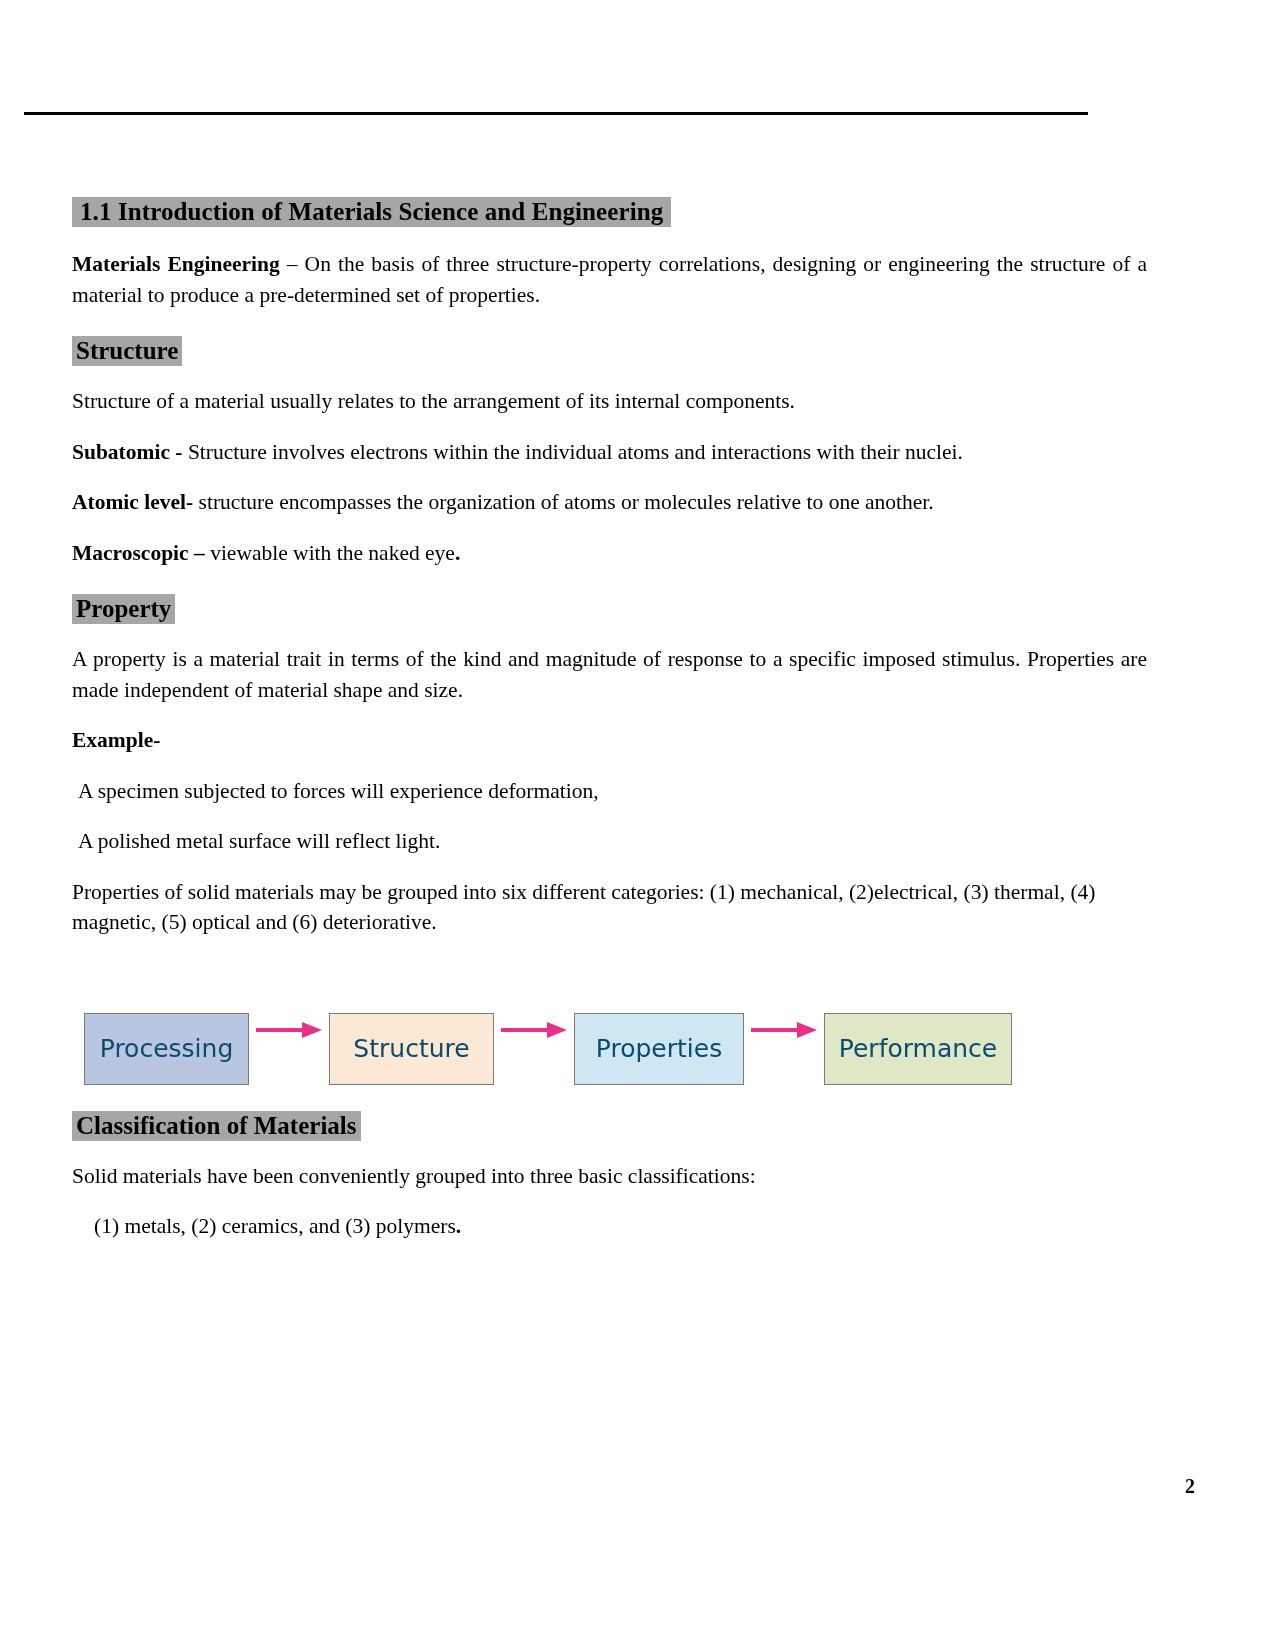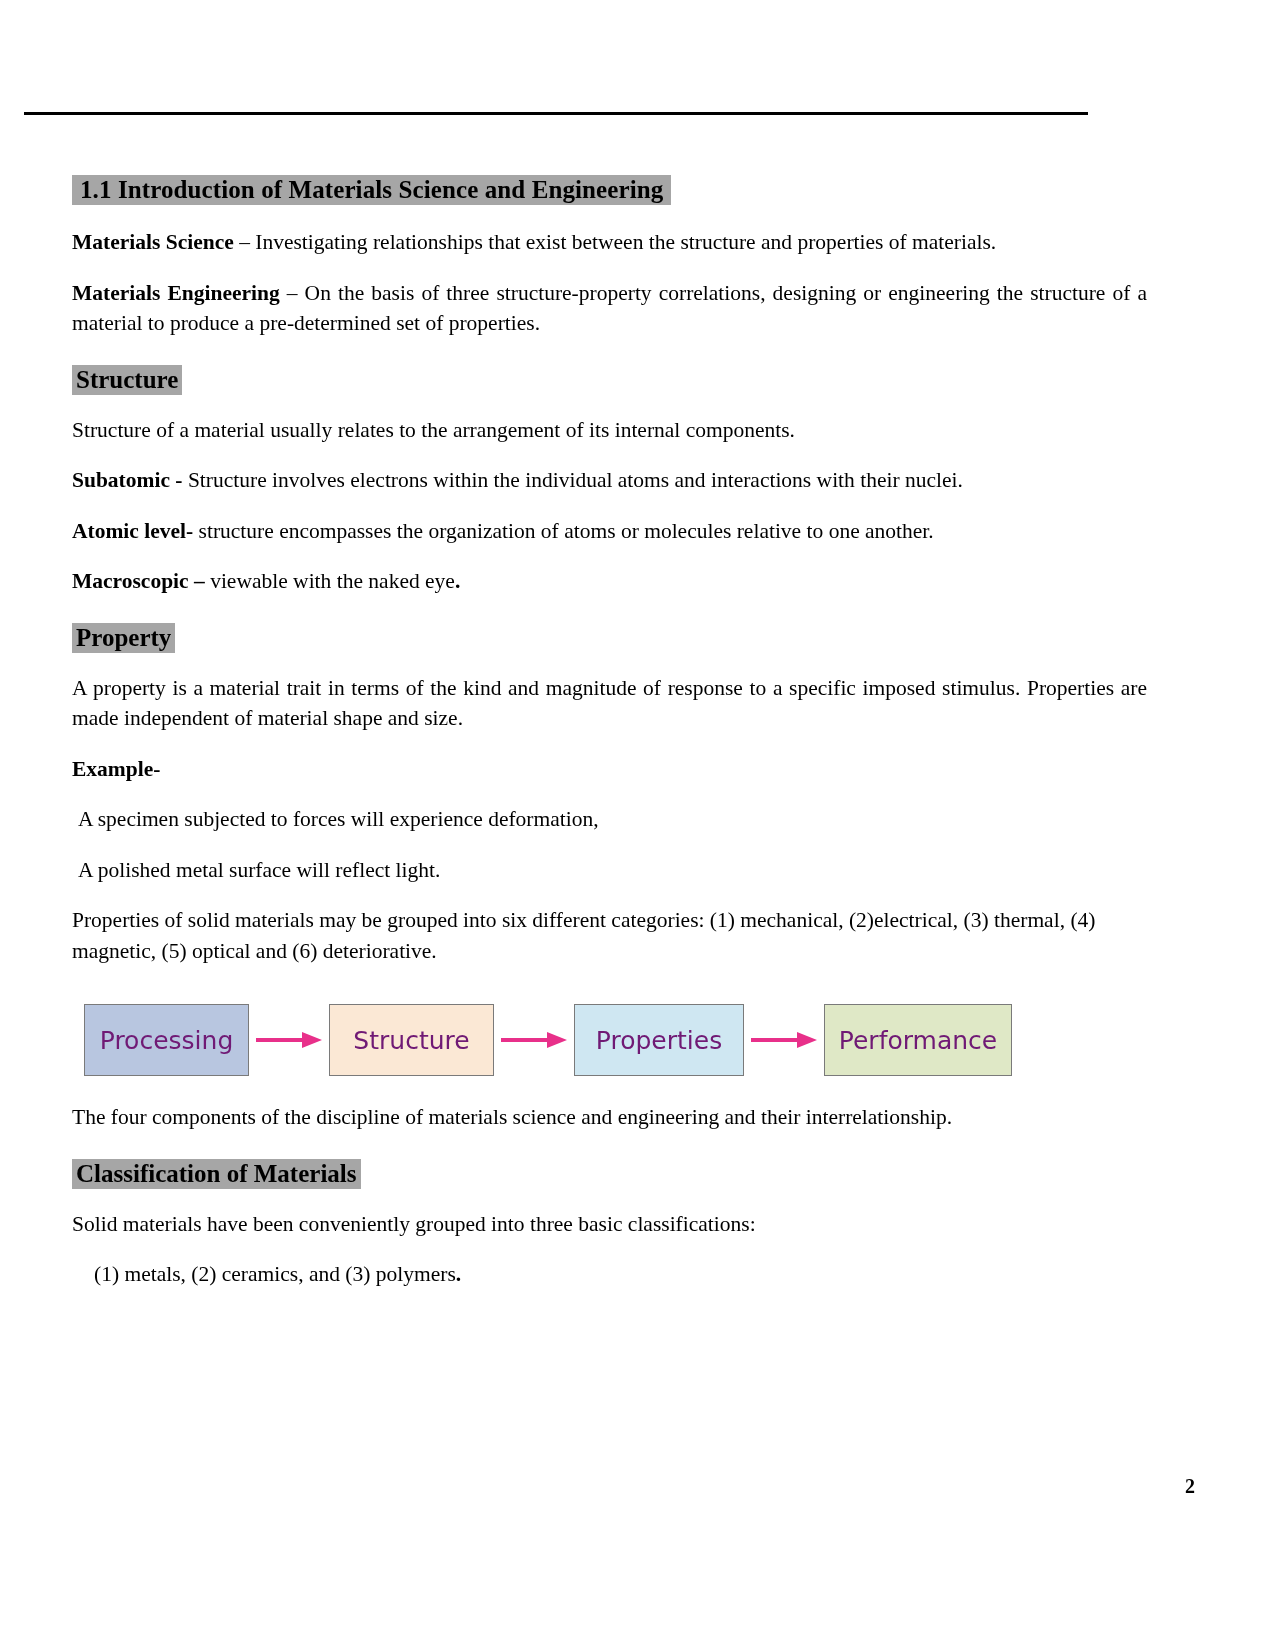--- a/index.html
+++ b/index.html
@@ -26,21 +26,21 @@
     position: absolute;
     left: 24px;
     top: 112px;
     width: 1064px;
     height: 0;
     border-top: 3px solid #000;
   }
   .content {
     position: absolute;
     left: 72px;
-    top: 175px;
+    top: 197px;
     width: 1075px;
   }
   .hl {
     background: #a6a6a6;
     display: inline;
     padding: 1px 4px 2px 4px;
   }
   h1.section-title {
     font-size: 25px;
     font-weight: bold;
@@ -73,22 +73,23 @@
     padding-left: 12px;
   }
   .dbox {
     border: 1px solid #7a7a7a;
     height: 72px;
     display: flex;
     align-items: center;
     justify-content: center;
     font-family: "DejaVu Sans", sans-serif;
     font-size: 25px;
-    color: #701a75;
+    color: #0c4a6e;
     box-sizing: border-box;
+    margin-top: 37px;
   }
   .dbox.processing { width: 165px; background: #b8c6e0; }
   .dbox.structure  { width: 165px; background: #fbe8d5; }
   .dbox.properties { width: 170px; background: #cfe7f2; }
   .dbox.performance{ width: 188px; background: #dfe8c6; }
   .arrow {
     width: 80px;
     height: 24px;
     position: relative;
     display: flex;
@@ -112,23 +113,20 @@
 <div class="page">
 
   <div class="top-rule"></div>
 
   <div class="content">
 
     <h1 class="section-title">
       <span class="hl">1.1 Introduction of Materials Science and Engineering</span>
     </h1>
 
-    <p class="para">
-      <span class="b">Materials Science</span><span> – Investigating relationships that exist between the structure and properties of materials.</span>
-    </p>
 
     <p class="para">
       <span class="b">Materials Engineering</span><span> – On the basis of three structure-property correlations, designing or engineering the structure of a material to produce a pre-determined set of properties.</span>
     </p>
 
     <h2 class="sub-title">
       <span class="hl">Structure</span>
     </h2>
 
     <p class="para nojust">Structure of a material usually relates to the arrangement of its internal components.</p>
@@ -188,21 +186,20 @@
         <svg width="70" height="20" viewBox="0 0 70 20">
           <line x1="2" y1="10" x2="50" y2="10" stroke="#e8308a" stroke-width="4"></line>
           <polygon points="48,2 68,10 48,18" fill="#e8308a"></polygon>
         </svg>
       </div>
       <div class="dbox performance">
         <span>Performance</span>
       </div>
     </div>
 
-    <p class="para nojust">The four components of the discipline of materials science and engineering and their interrelationship.</p>
 
     <h2 class="sub-title">
       <span class="hl">Classification of Materials</span>
     </h2>
 
     <p class="para nojust">Solid materials have been conveniently grouped into three basic classifications:</p>
 
     <p class="para nojust" style="padding-left:22px">
       <span>(1) metals, (2) ceramics, and (3) polymers</span><span class="b">.</span>
     </p>

